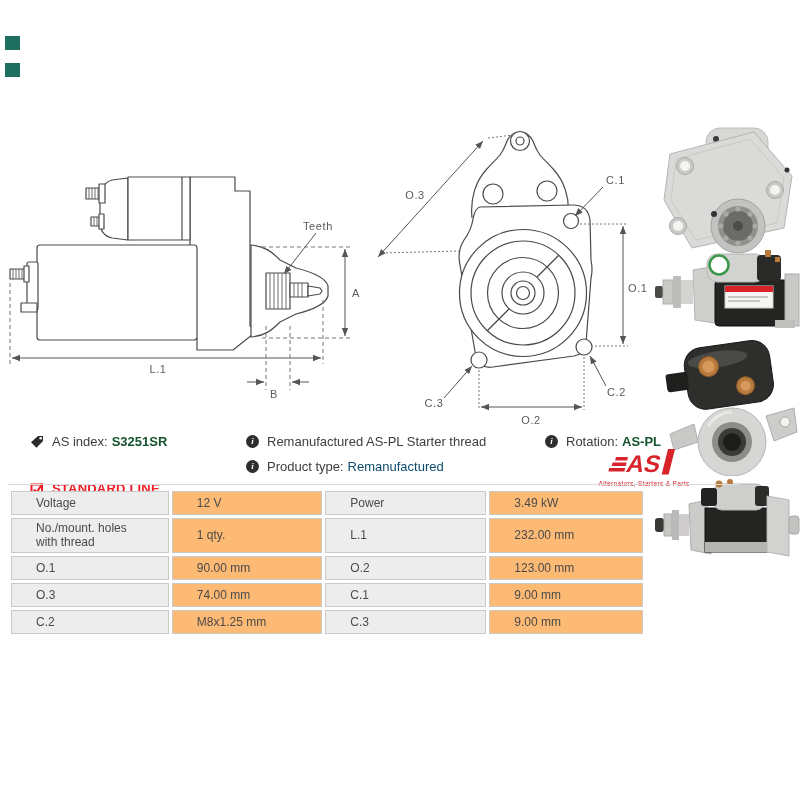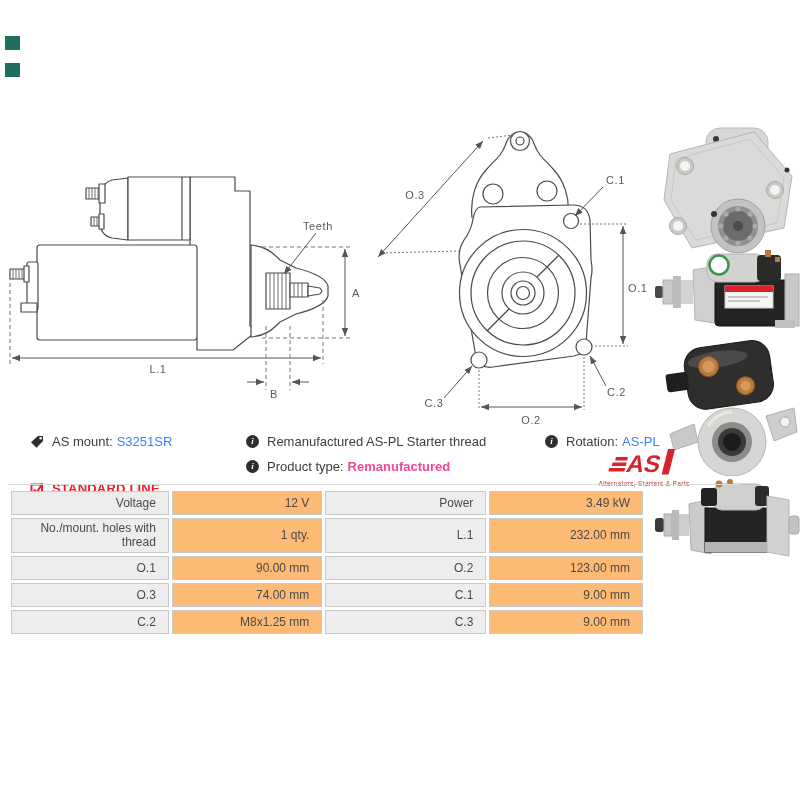--- a/index.html
+++ b/index.html
@@ -6,37 +6,37 @@
   body{
     width:800px;height:800px;position:relative;overflow:hidden;
     background:#ffffff;font-family:"Liberation Sans",sans-serif;
   }
   .abs{position:absolute}
   
   .corner-sq{position:absolute;left:5px;width:15px;height:14px;background:#1e6f60}
   
   .info-item{position:absolute;display:flex;align-items:center;gap:8px;
     font-size:13px;color:#3d3d3d;white-space:nowrap}
-  .info-item b{color:#3b82f6;font-weight:normal}
+  .info-item b{color:#14532d;font-weight:bold}
   .lbl-gap{margin-left:4px}
   .iico{width:13px;height:13px;min-width:13px;border-radius:50%;background:#2e2e2e;color:#fff;
     font-size:9px;font-weight:bold;display:flex;align-items:center;justify-content:center;
     font-family:"Liberation Serif",serif;font-style:italic;line-height:1}
   .red-bold{color:#ee1c25;font-weight:bold;letter-spacing:0.2px}
-  .green-bold{color:#ec4899;font-weight:bold}
+  .green-bold{color:#0c4a6e;font-weight:normal}
   
   .as-logo-wrap{position:absolute;left:596px;top:449px;width:96px;text-align:center}
   .as-tagline{font-size:6.5px;color:#d8232a;letter-spacing:0.35px;margin-top:0px;white-space:nowrap}
   
   .sep{position:absolute;left:8px;top:484px;width:732px;height:1px;background:#dcdcdc}
   
   table.spec{position:absolute;left:8px;top:488px;width:638px;
     border-collapse:separate;border-spacing:3px;table-layout:fixed;
     font-size:12px;color:#4a4a4a}
-  table.spec td{border:1px solid #c9c9c9;padding:2px 12px;text-align:right;
+  table.spec td{border:1px solid #c9c9c9;padding:2px 24px;
     line-height:1.2;vertical-align:middle;height:18px;overflow:hidden}
   td.lbl{background:#ededed}
   td.val{background:#fdba74}
   
   .dim-txt{font-size:11px;fill:#5a5a5a;letter-spacing:0.6px}
 </style>
 </head>
 <body>
 
 <div class="corner-sq" style="top:36px"></div>
@@ -255,21 +255,21 @@
     <path d="M112,18 L134,22 L134,78 L112,74 Z" fill="#d2d2d0" stroke="#b5b5b3"></path>
     <rect x="134" y="38" width="10" height="18" rx="3" fill="#c2c2c0" stroke="#a9a9a7"></rect>
   </g>
 </svg>
 
 <div class="info-item" style="left:30px;top:434px">
   <svg width="14" height="14" viewBox="0 0 14 14">
     <path d="M8,1 L13,1 L13,6 L6.5,12.8 L1,7.3 Z" fill="#2b2b2b"></path>
     <circle cx="10.7" cy="3.3" r="1.3" fill="#ffffff"></circle>
   </svg>
-  <span><span>AS mount:</span><b class="lbl-gap">S3251SR</b></span>
+  <span><span>AS index:</span><b class="lbl-gap">S3251SR</b></span>
 </div>
 
 <div class="info-item" style="left:30px;top:481px">
   <svg width="14" height="14" viewBox="0 0 14 14">
     <rect x="1.5" y="2.5" width="10.5" height="10.5" fill="none" stroke="#ee1c25" stroke-width="2"></rect>
     <path d="M4,7.5 L6.5,10.5 L12.5,1.5" fill="none" stroke="#ee1c25" stroke-width="2"></path>
   </svg>
   <span class="red-bold">STANDARD LINE</span>
 </div>
 

